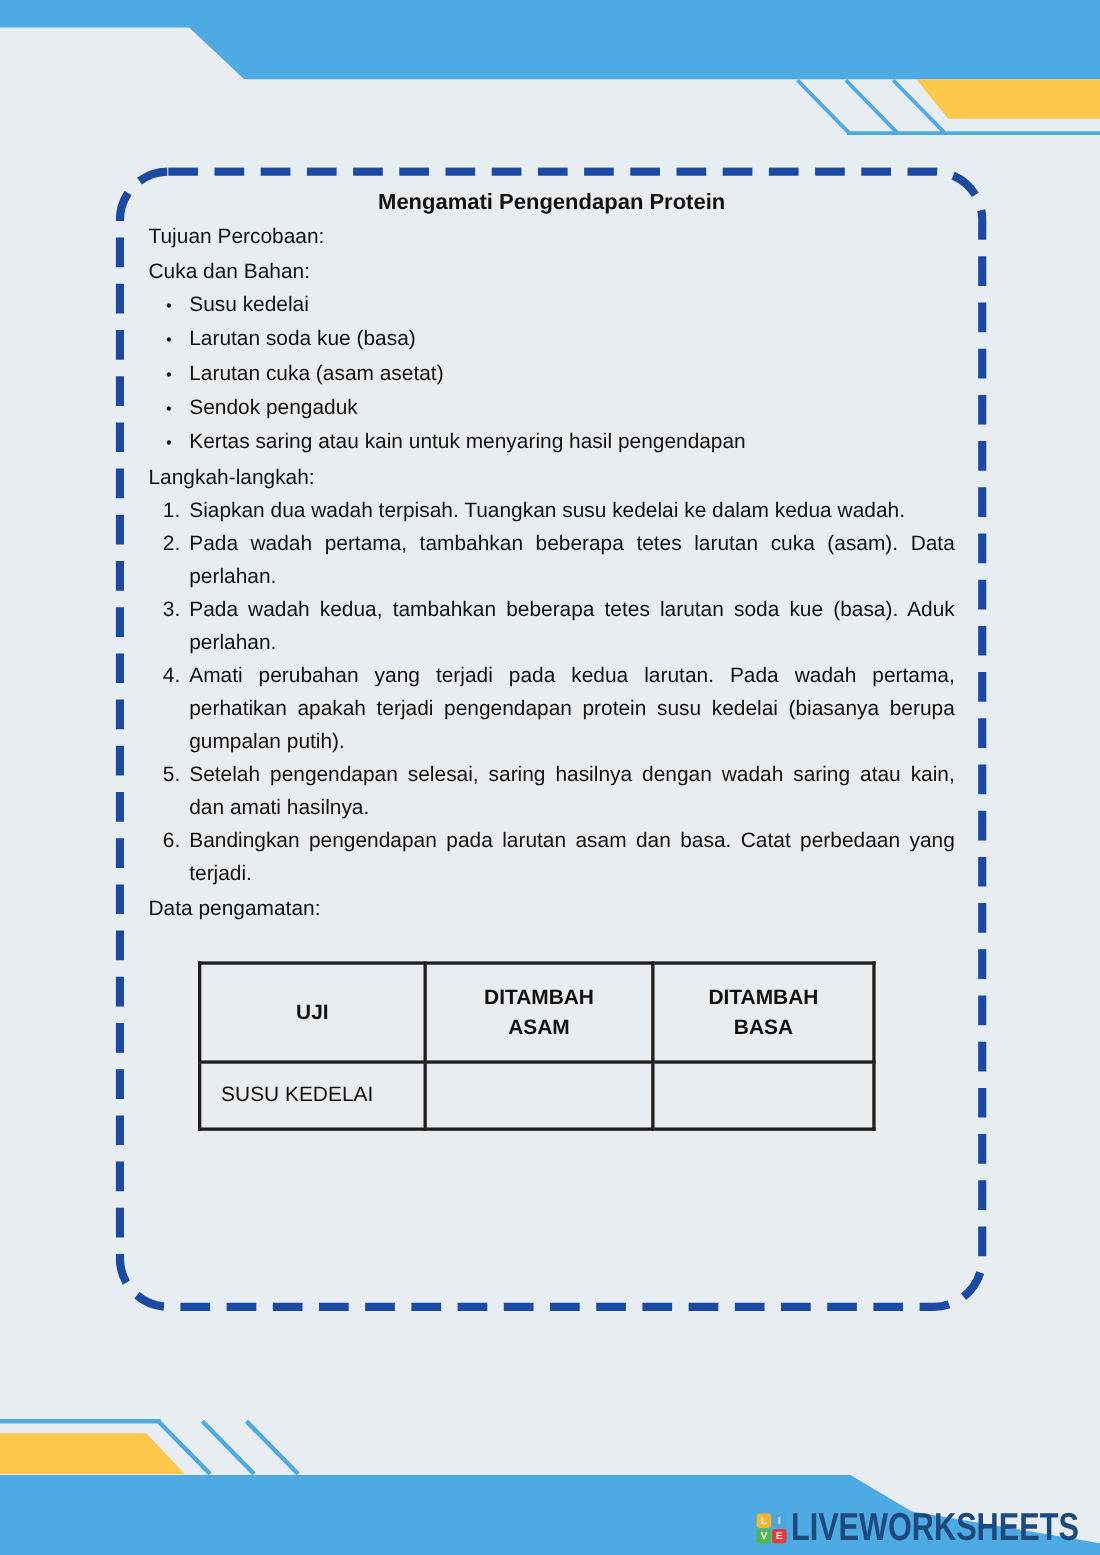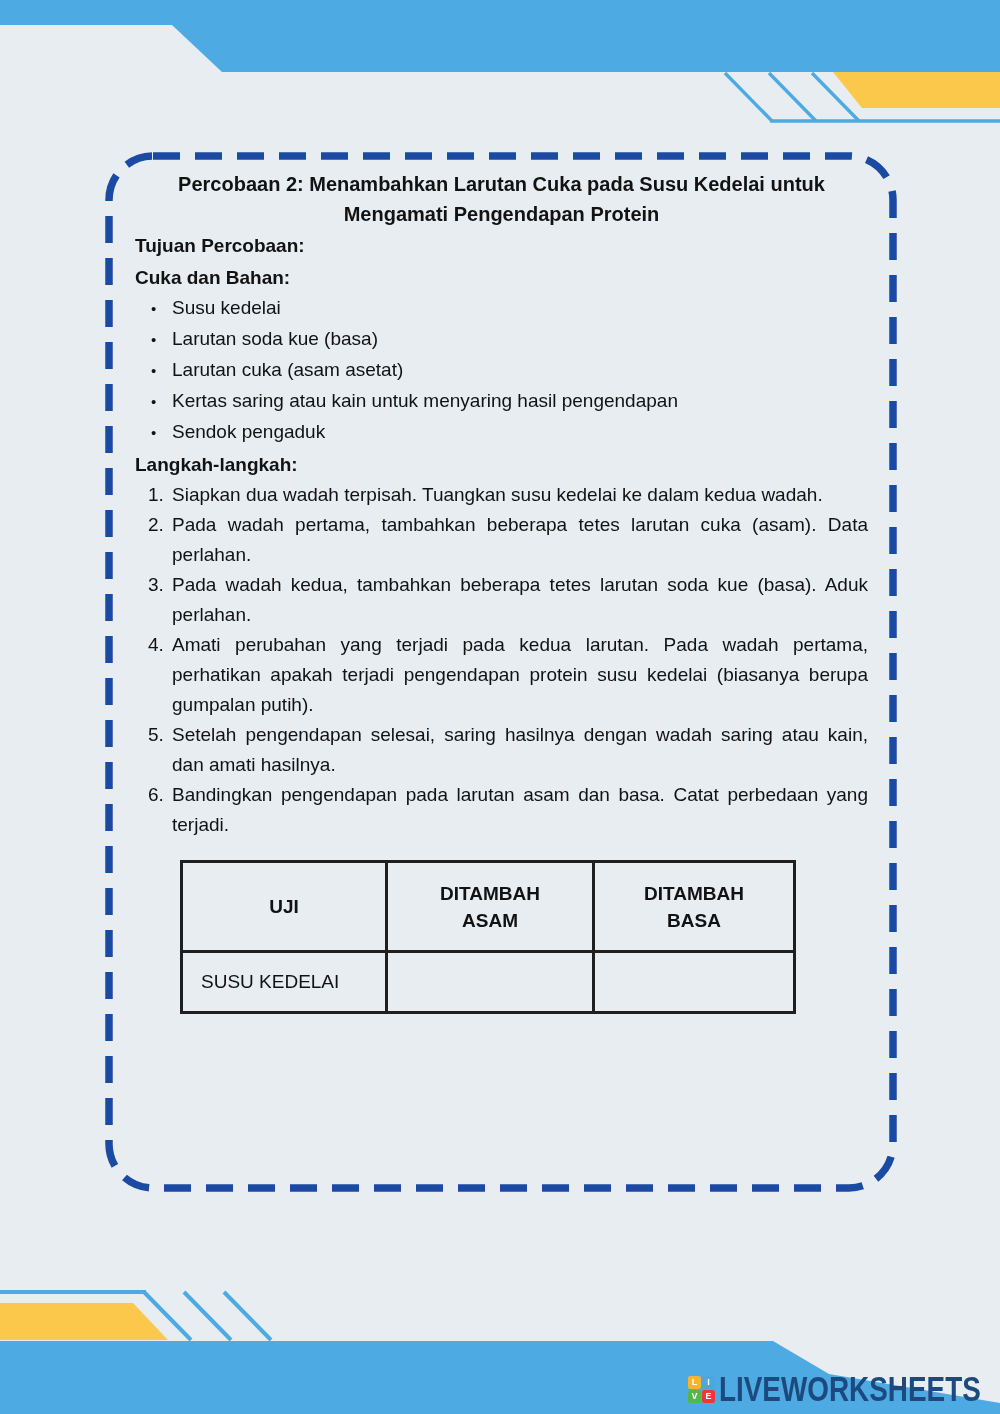--- a/index.html
+++ b/index.html
@@ -19,33 +19,33 @@
   #frame{position:absolute;left:105px;top:152px;}
 
   
   #content{
     position:absolute;left:112px;top:152px;width:778px;
     box-sizing:border-box;
     padding:17px 22px 0 23px;
     font-size:19px;line-height:30px;
   }
   .title{font-weight:bold;font-size:20px;text-align:center;}
-  .heading{font-weight:bold;margin-top:2px;}
+  .heading{font-weight:normal;margin-top:2px;}
   .para{text-align:justify;}
   .bullet-item{display:flex;padding-left:16px;}
   .bullet-dot{width:21px;flex:0 0 21px;text-align:left;}
   .bullet-dot::before{content:"•";font-size:15px;}
   .step{display:flex;padding-left:13px;}
   .step-num{width:24px;flex:0 0 24px;}
   .step-text{flex:1;text-align:justify;}
 
   
   table{
     border-collapse:collapse;
-    margin:20px 0 0 45px;
+    margin:32px 0 0 45px;
     table-layout:fixed;
   }
   th,td{
     border:3px solid #1f1f1f;
     background:#e8edf2;
     font-size:19px;
   }
   th{
     font-weight:bold;text-align:center;vertical-align:middle;
     height:85px;line-height:27px;white-space:pre-line;
@@ -98,46 +98,45 @@
   <line x1="144" y1="22" x2="191" y2="70" stroke="#4daae3" stroke-width="4"></line>
   <line x1="184" y1="22" x2="231" y2="70" stroke="#4daae3" stroke-width="4"></line>
   <line x1="224" y1="22" x2="271" y2="70" stroke="#4daae3" stroke-width="4"></line>
 </svg>
 
 <svg id="frame" width="792" height="1040" viewBox="0 0 792 1040">
   <rect x="4" y="4" width="784" height="1032" rx="44" ry="44" fill="none" stroke="#1b4aa2" stroke-width="7.5" stroke-dasharray="27 15"></rect>
 </svg>
 
 <div id="content">
-  <div class="title">Percobaan 2: Menambahkan Larutan Cuka pada Susu Kedelai untuk</div>
   <div class="title">Mengamati Pengendapan Protein</div>
 
   <div class="heading">Tujuan Percobaan:</div>
 
   <div class="heading">Cuka dan Bahan:</div>
 
   <div class="bullet-item">
     <span class="bullet-dot"></span>
     <span>Susu kedelai</span>
   </div>
   <div class="bullet-item">
     <span class="bullet-dot"></span>
     <span>Larutan soda kue (basa)</span>
   </div>
   <div class="bullet-item">
     <span class="bullet-dot"></span>
     <span>Larutan cuka (asam asetat)</span>
   </div>
   <div class="bullet-item">
     <span class="bullet-dot"></span>
-    <span>Kertas saring atau kain untuk menyaring hasil pengendapan</span>
+    <span>Sendok pengaduk</span>
   </div>
   <div class="bullet-item">
     <span class="bullet-dot"></span>
-    <span>Sendok pengaduk</span>
+    <span>Kertas saring atau kain untuk menyaring hasil pengendapan</span>
   </div>
 
   <div class="heading">Langkah-langkah:</div>
 
   <div class="step">
     <span class="step-num">1.</span>
     <span class="step-text">Siapkan dua wadah terpisah. Tuangkan susu kedelai ke dalam kedua wadah.</span>
   </div>
   <div class="step">
     <span class="step-num">2.</span>
@@ -153,20 +152,21 @@
   </div>
   <div class="step">
     <span class="step-num">5.</span>
     <span class="step-text">Setelah pengendapan selesai, saring hasilnya dengan wadah saring atau kain, dan amati hasilnya.</span>
   </div>
   <div class="step">
     <span class="step-num">6.</span>
     <span class="step-text">Bandingkan pengendapan pada larutan asam dan basa. Catat perbedaan yang terjadi.</span>
   </div>
 
+  <div class="heading">Data pengamatan:</div>
 
   <table>
     <tbody>
         <tr>
       <th class="col-uji">UJI</th>
       <th class="col-asam">DITAMBAH
 ASAM</th>
       <th class="col-basa">DITAMBAH
 BASA</th>
     </tr>

